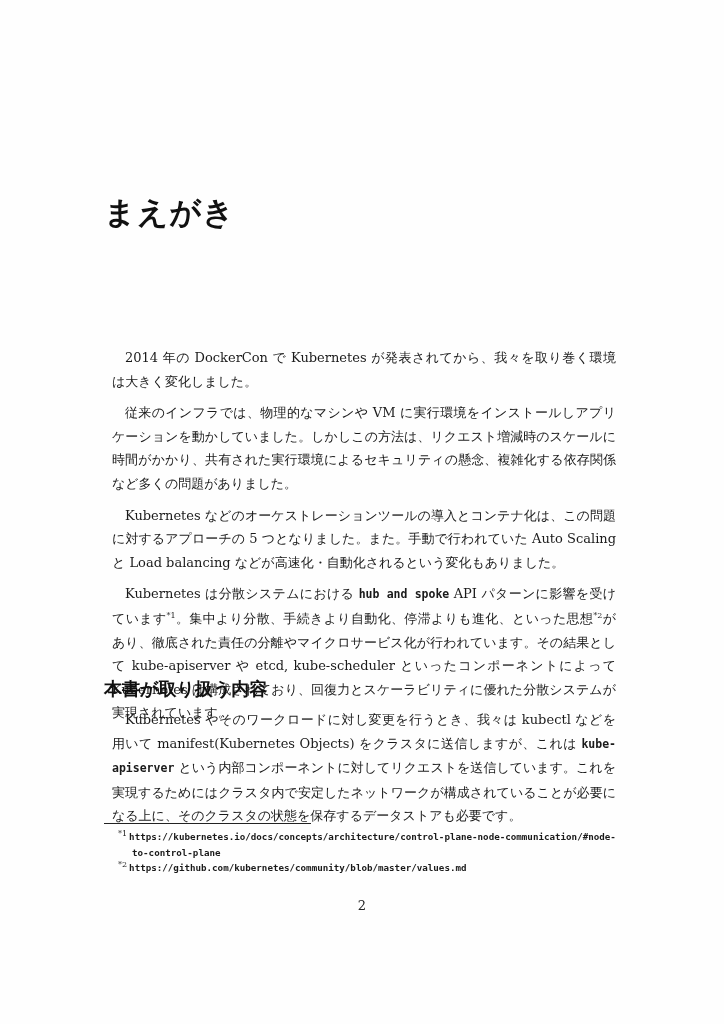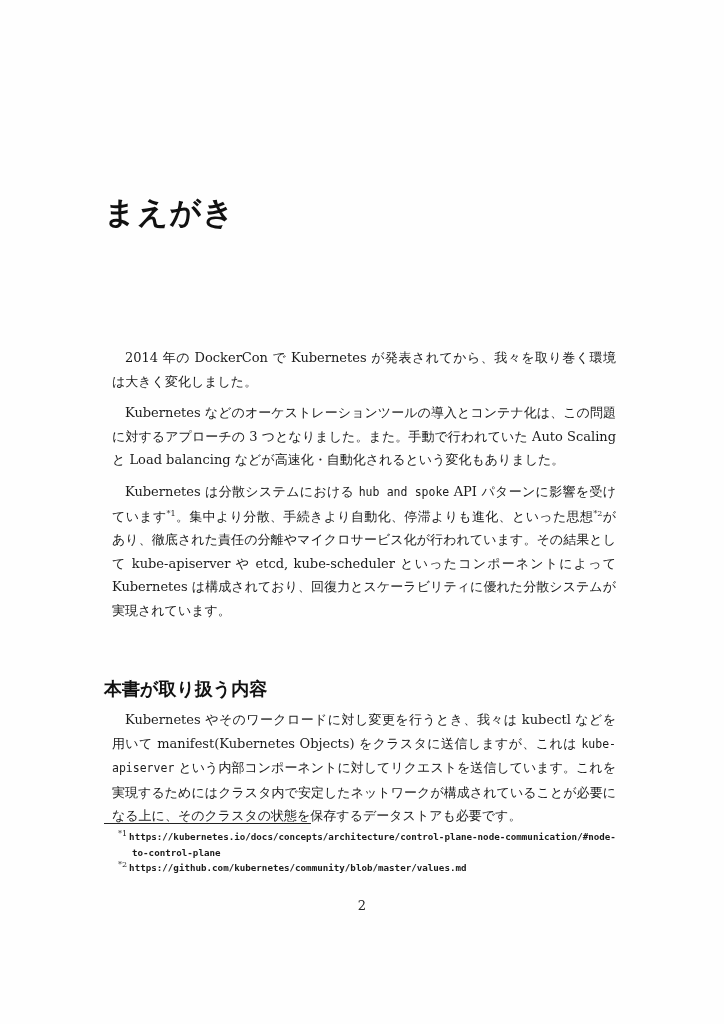--- a/index.html
+++ b/index.html
@@ -55,21 +55,21 @@
     }
     #sec1-body { top: 338px; }
     #sec2-body { top: 700px; }
     .para {
       margin: 8px;
       text-indent: 13px;
     }
     .mono {
       font-family: "DejaVu Sans Mono", monospace;
       font-size: 11.5px;
-      font-weight: normal;
+      font-weight: bold;
     }
     sup.fn {
       font-size: 8px;
       vertical-align: super;
       line-height: 0;
     }
     .fn-rule {
       position: absolute;
       left: 104px;
       top: 823px;
@@ -116,21 +116,22 @@
 </head>
 <body>
 
 <div class="page">
 
   <h1 class="chapter-title">まえがき</h1>
 
 
   <div class="body-block" id="sec1-body">
     <p class="para">2014 年の DockerCon で Kubernetes が発表されてから、我々を取り巻く環境は大きく変化しました。</p>
-    <p class="para">Kubernetes などのオーケストレーションツールの導入とコンテナ化は、この問題に対するアプローチの 3 つとなりました。また。手動で行われていた Auto Scaling と Load balancing などが高速化・自動化されるという変化もありました。</p>
+    <p class="para">従来のインフラでは、物理的なマシンや VM に実行環境をインストールしアプリケーションを動かしていました。しかしこの方法は、リクエスト増減時のスケールに時間がかかり、共有された実行環境によるセキュリティの懸念、複雑化する依存関係など多くの問題がありました。</p>
+    <p class="para">Kubernetes などのオーケストレーションツールの導入とコンテナ化は、この問題に対するアプローチの 5 つとなりました。また。手動で行われていた Auto Scaling と Load balancing などが高速化・自動化されるという変化もありました。</p>
     <p class="para"><span>Kubernetes は分散システムにおける </span><span class="mono">hub and spoke</span><span> API パターンに影響を受けています</span><sup class="fn">*1</sup><span>。集中より分散、手続きより自動化、停滞よりも進化、といった思想</span><sup class="fn">*2</sup><span>があり、徹底された責任の分離やマイクロサービス化が行われています。その結果として kube-apiserver や etcd, kube-scheduler といったコンポーネントによって Kubernetes は構成されており、回復力とスケーラビリティに優れた分散システムが実現されています。</span></p>
   </div>
 
   <h2 class="section-title" id="sec2-title">本書が取り扱う内容</h2>
 
   <div class="body-block" id="sec2-body">
     <p class="para"><span>Kubernetes やそのワークロードに対し変更を行うとき、我々は kubectl などを用いて manifest(Kubernetes Objects) をクラスタに送信しますが、これは </span><span class="mono">kube-apiserver</span><span> という内部コンポーネントに対してリクエストを送信しています。これを実現するためにはクラスタ内で安定したネットワークが構成されていることが必要になる上に、そのクラスタの状態を保存するデータストアも必要です。</span></p>
   </div>
 
   <div class="fn-rule"></div>

